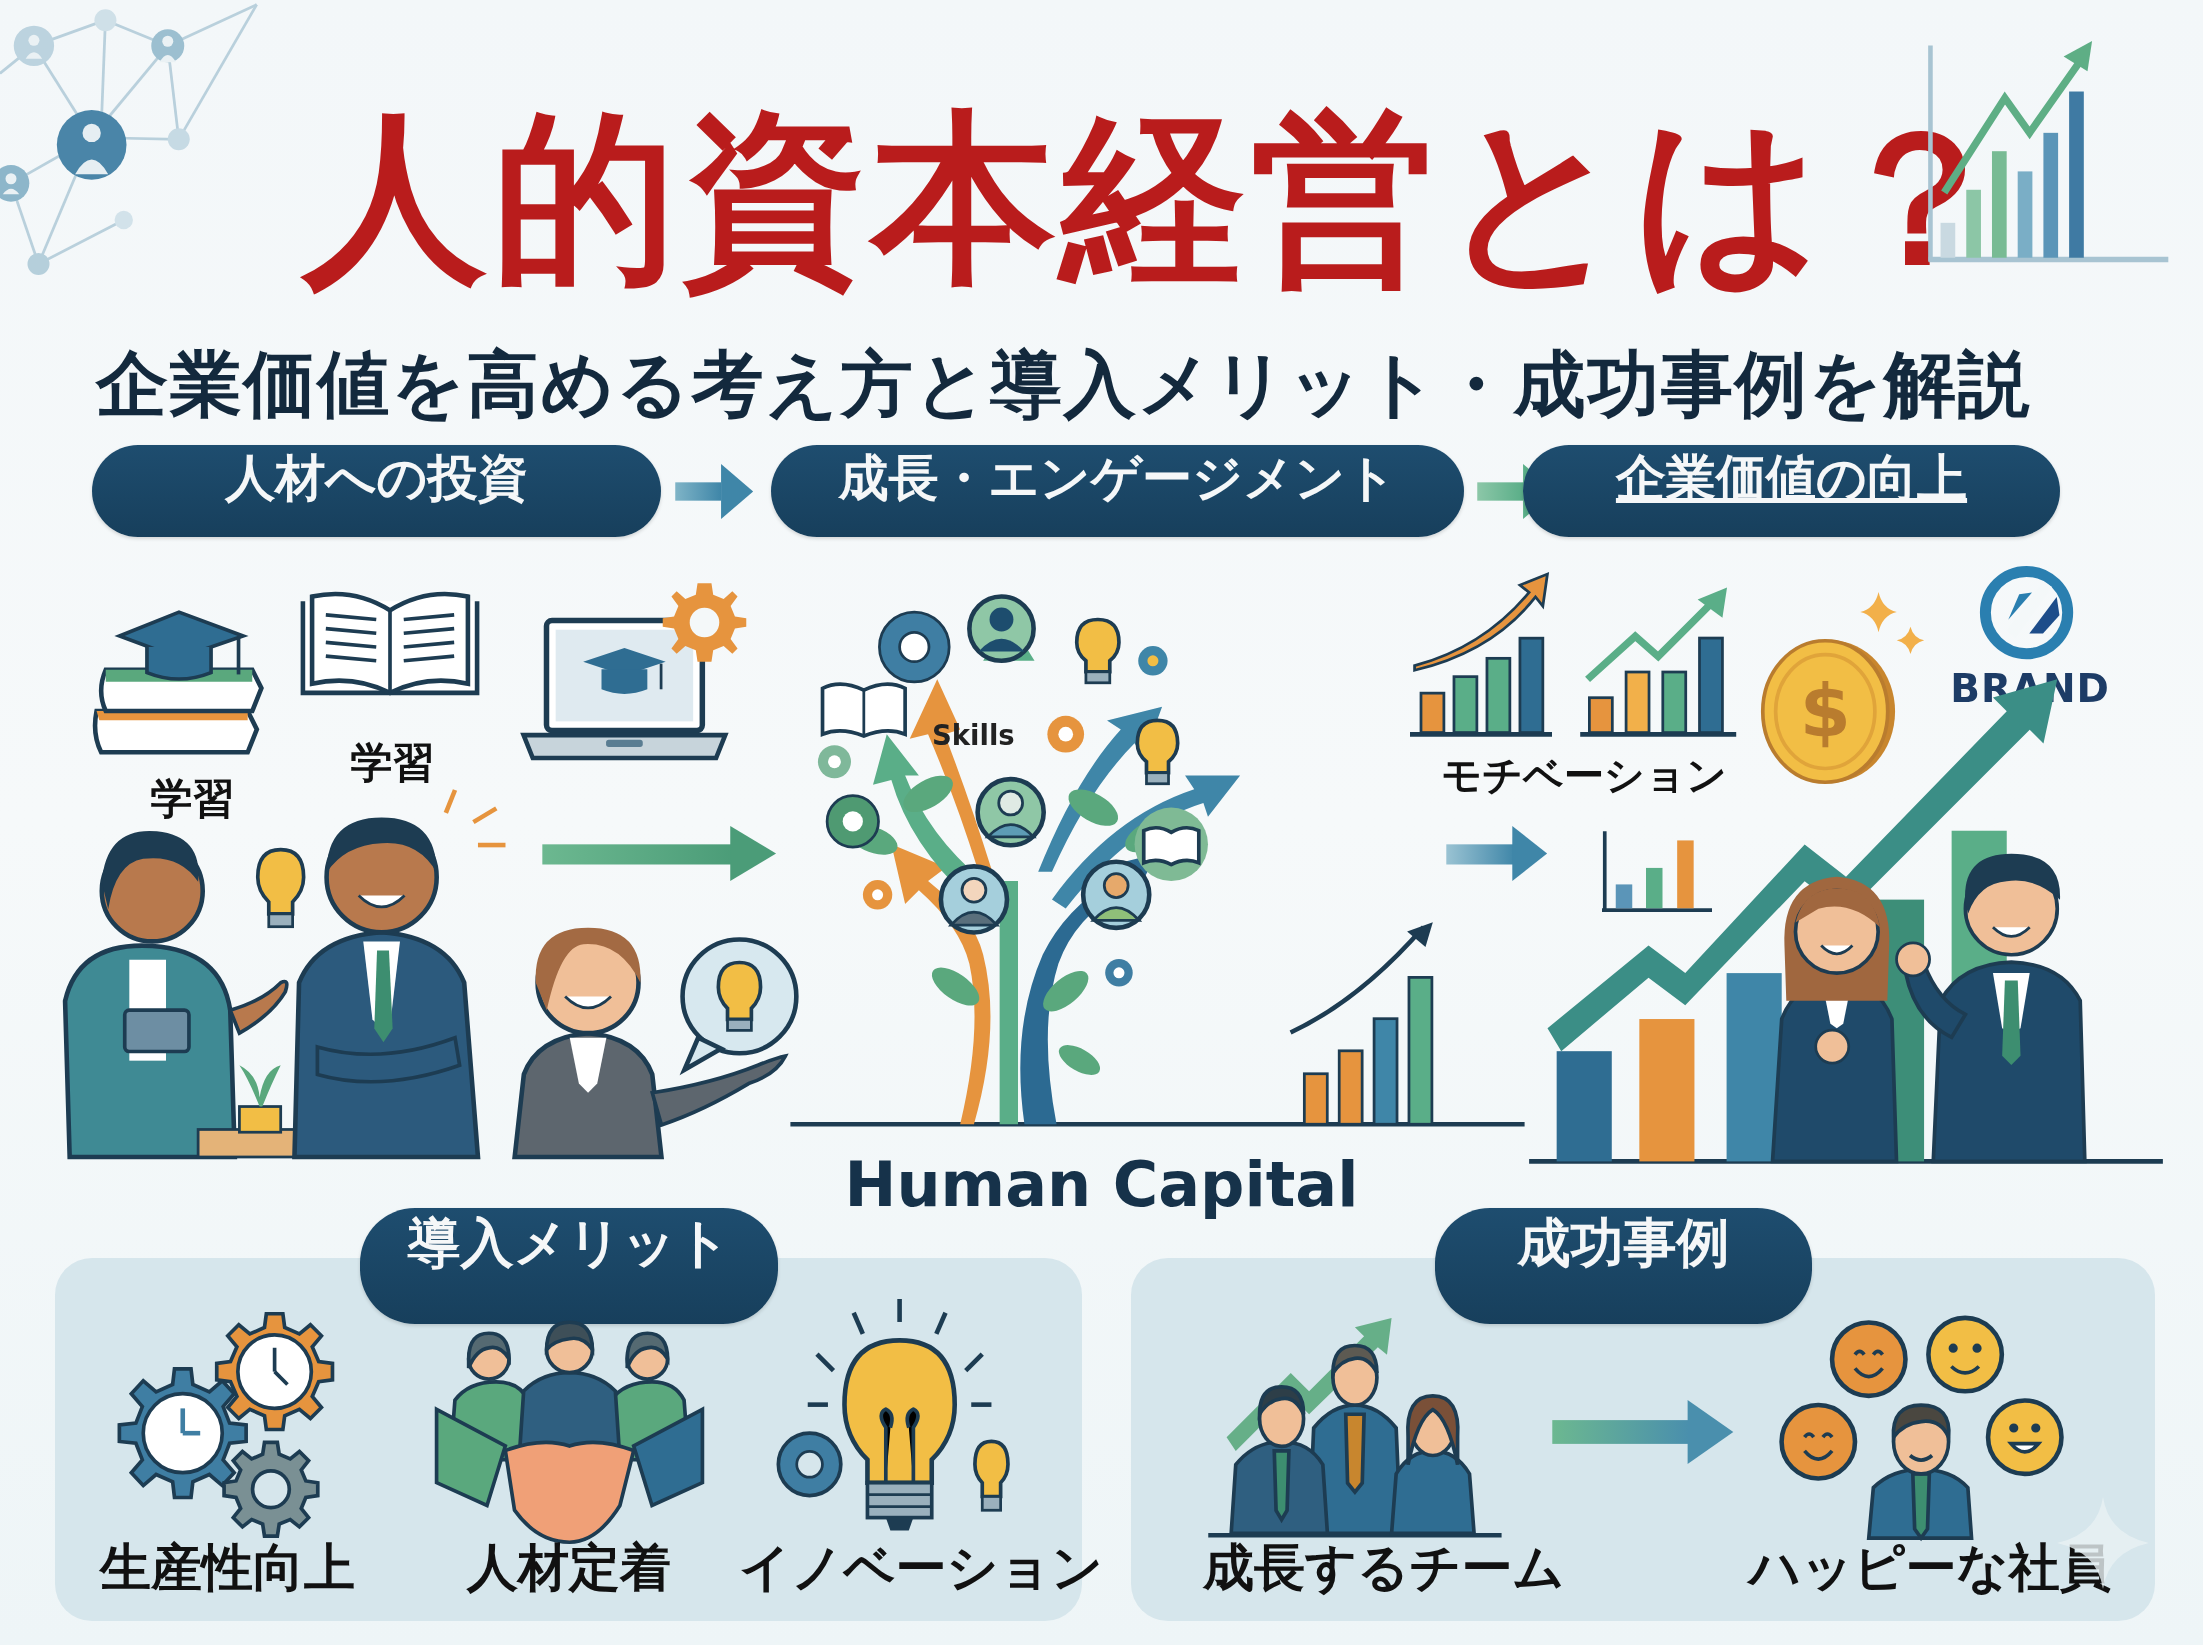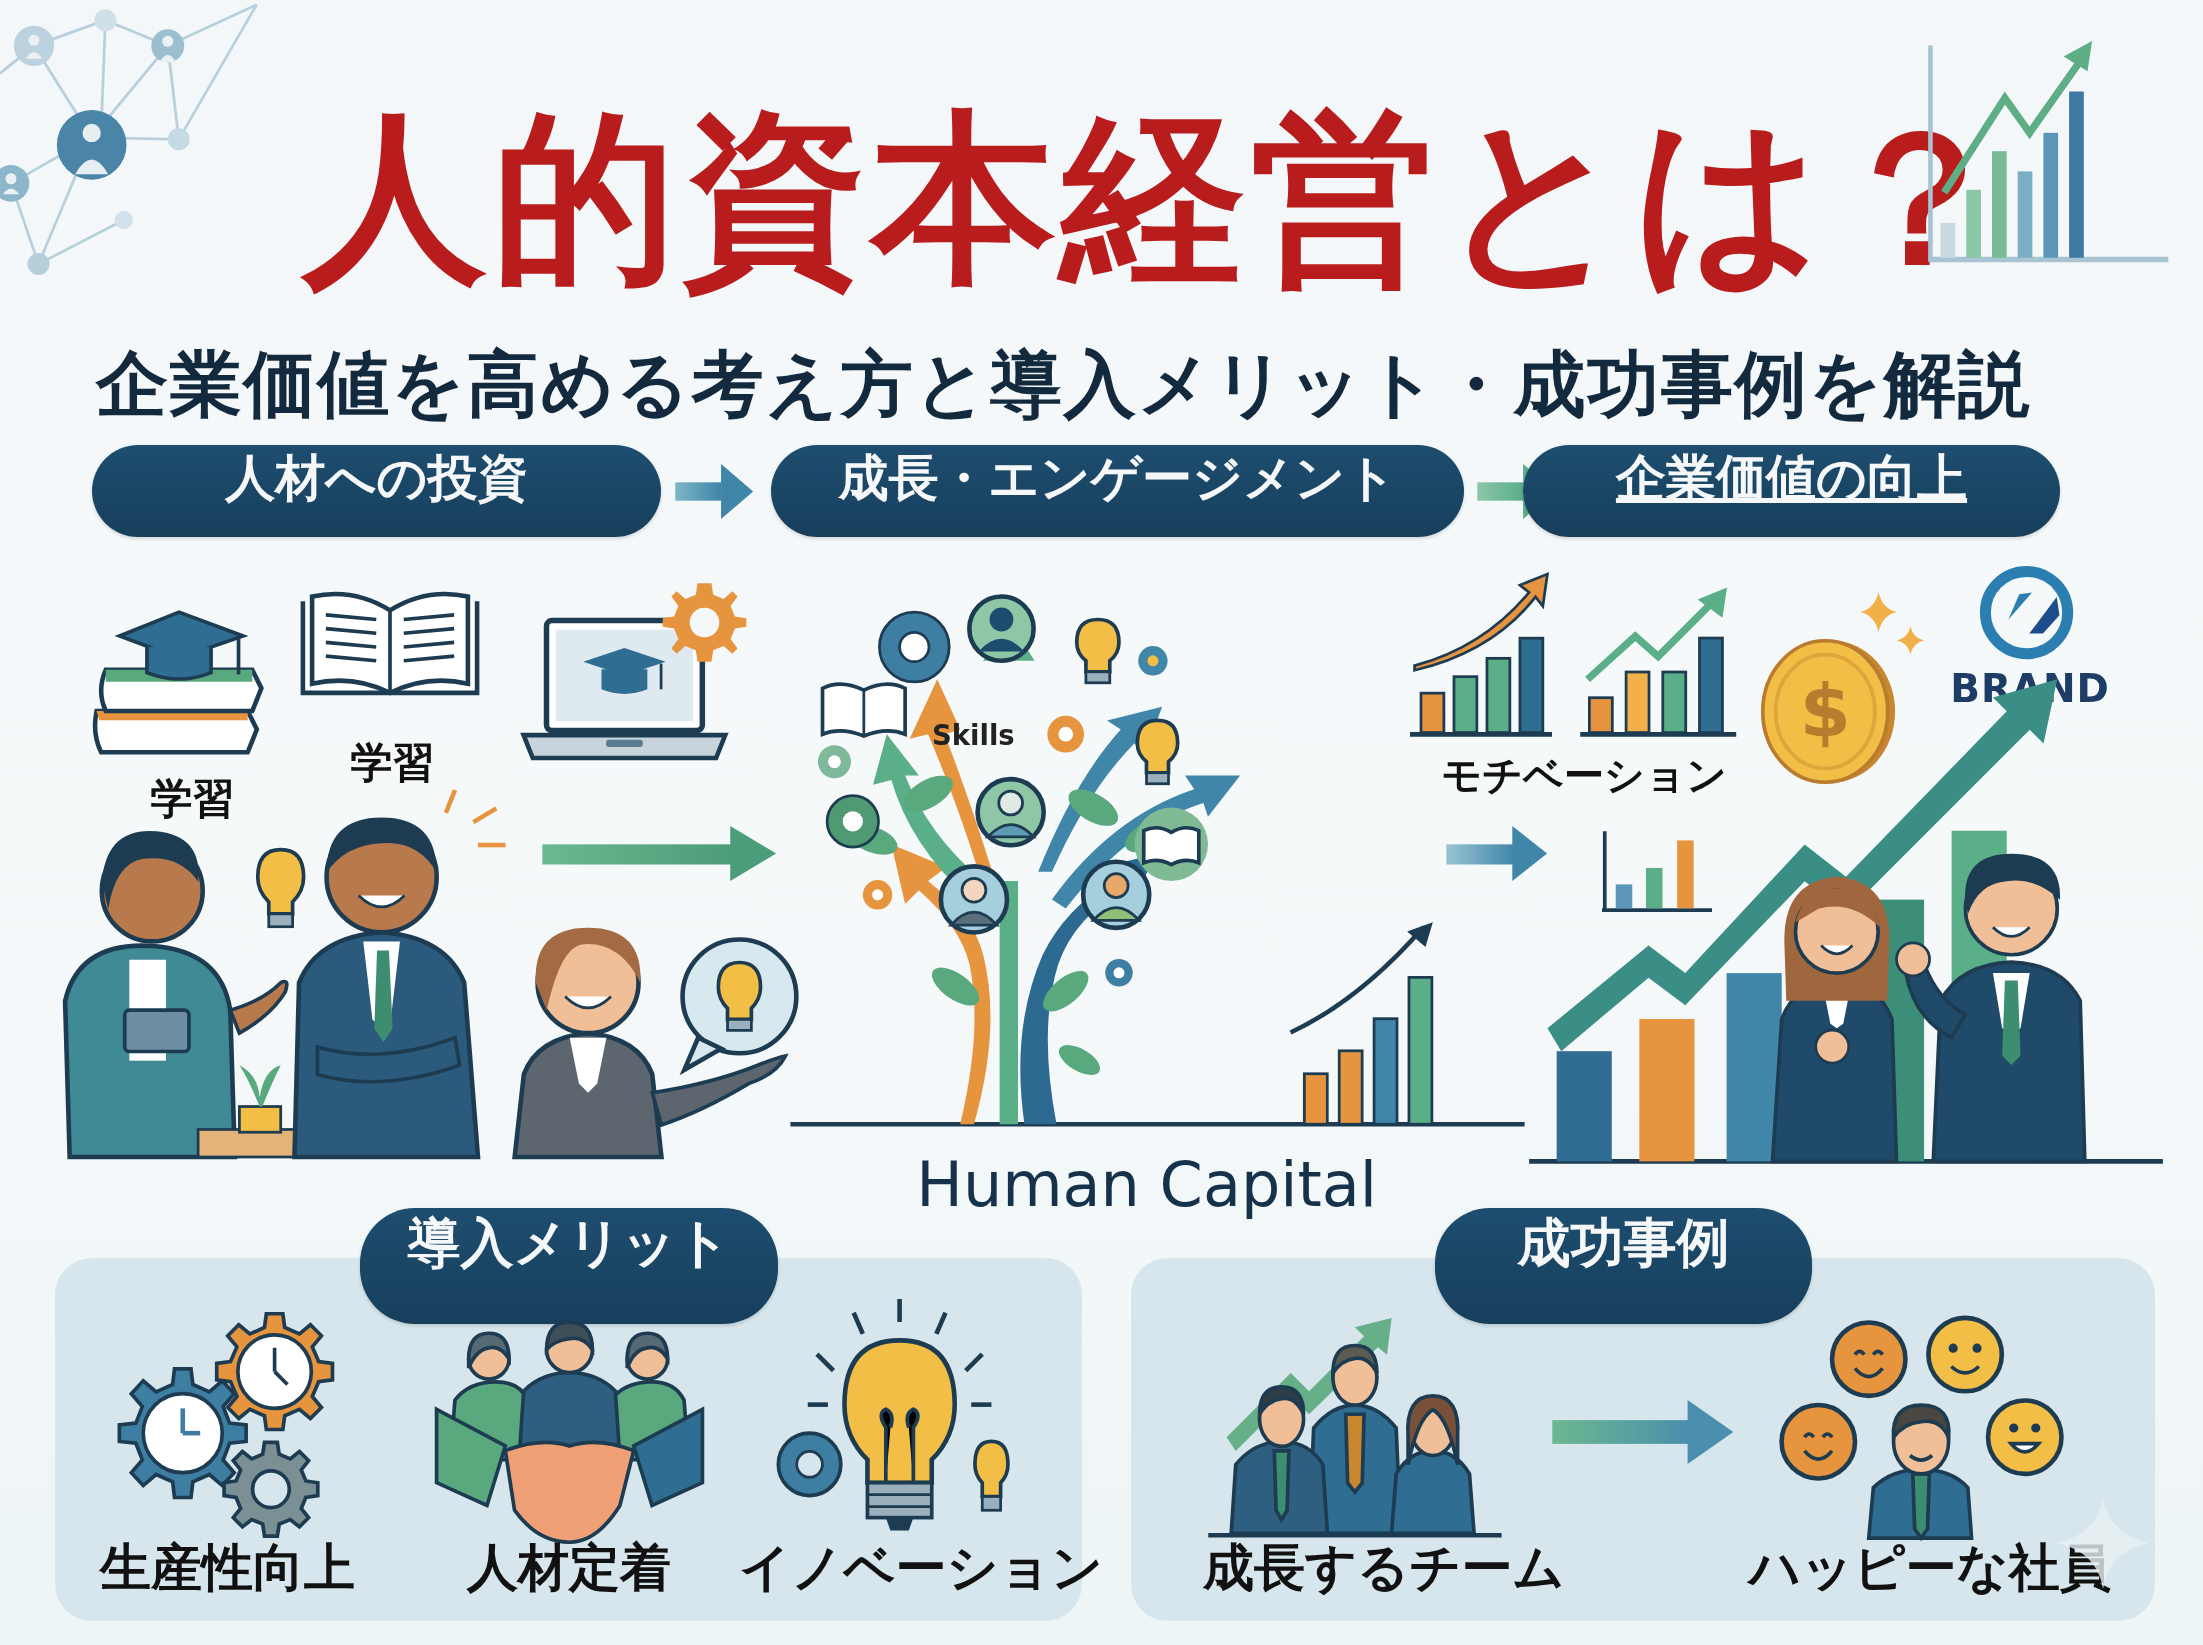--- a/index.html
+++ b/index.html
@@ -28,21 +28,21 @@
     white-space: nowrap; box-shadow: 0 1.8px 3.7px rgba(0,0,0,.15);
   }
   .flow-pill { top: 445px; height: 92px; font-size: 50px; }
   .section-pill { height: 116px; font-size: 53px; }
   .panel {
     background: #d6e6ec; border-radius: 37px;
   }
   .label-dark { color: #111; font-weight: bold; white-space: nowrap; text-align: center; }
   .hc-label {
     left: 826px; top: 1139px; width: 551px; height: 92px;
-    font-size: 62px; font-weight: normal; color: #16324a; text-align: right; line-height: 92px;
+    font-size: 62px; font-weight: bold; color: #16324a; text-align: center; line-height: 92px;
   }
   svg { position: absolute; overflow: visible; }
 </style>
 </head>
 <body>
 
 <svg style="left:0;top:0;width:275px;height:275px" viewBox="0 0 300 300">
   <g stroke="#b9d0dc" stroke-width="3" fill="none">
     <line x1="37" y1="50" x2="115" y2="22"></line>
       <line x1="37" y1="50" x2="100" y2="150"></line>

